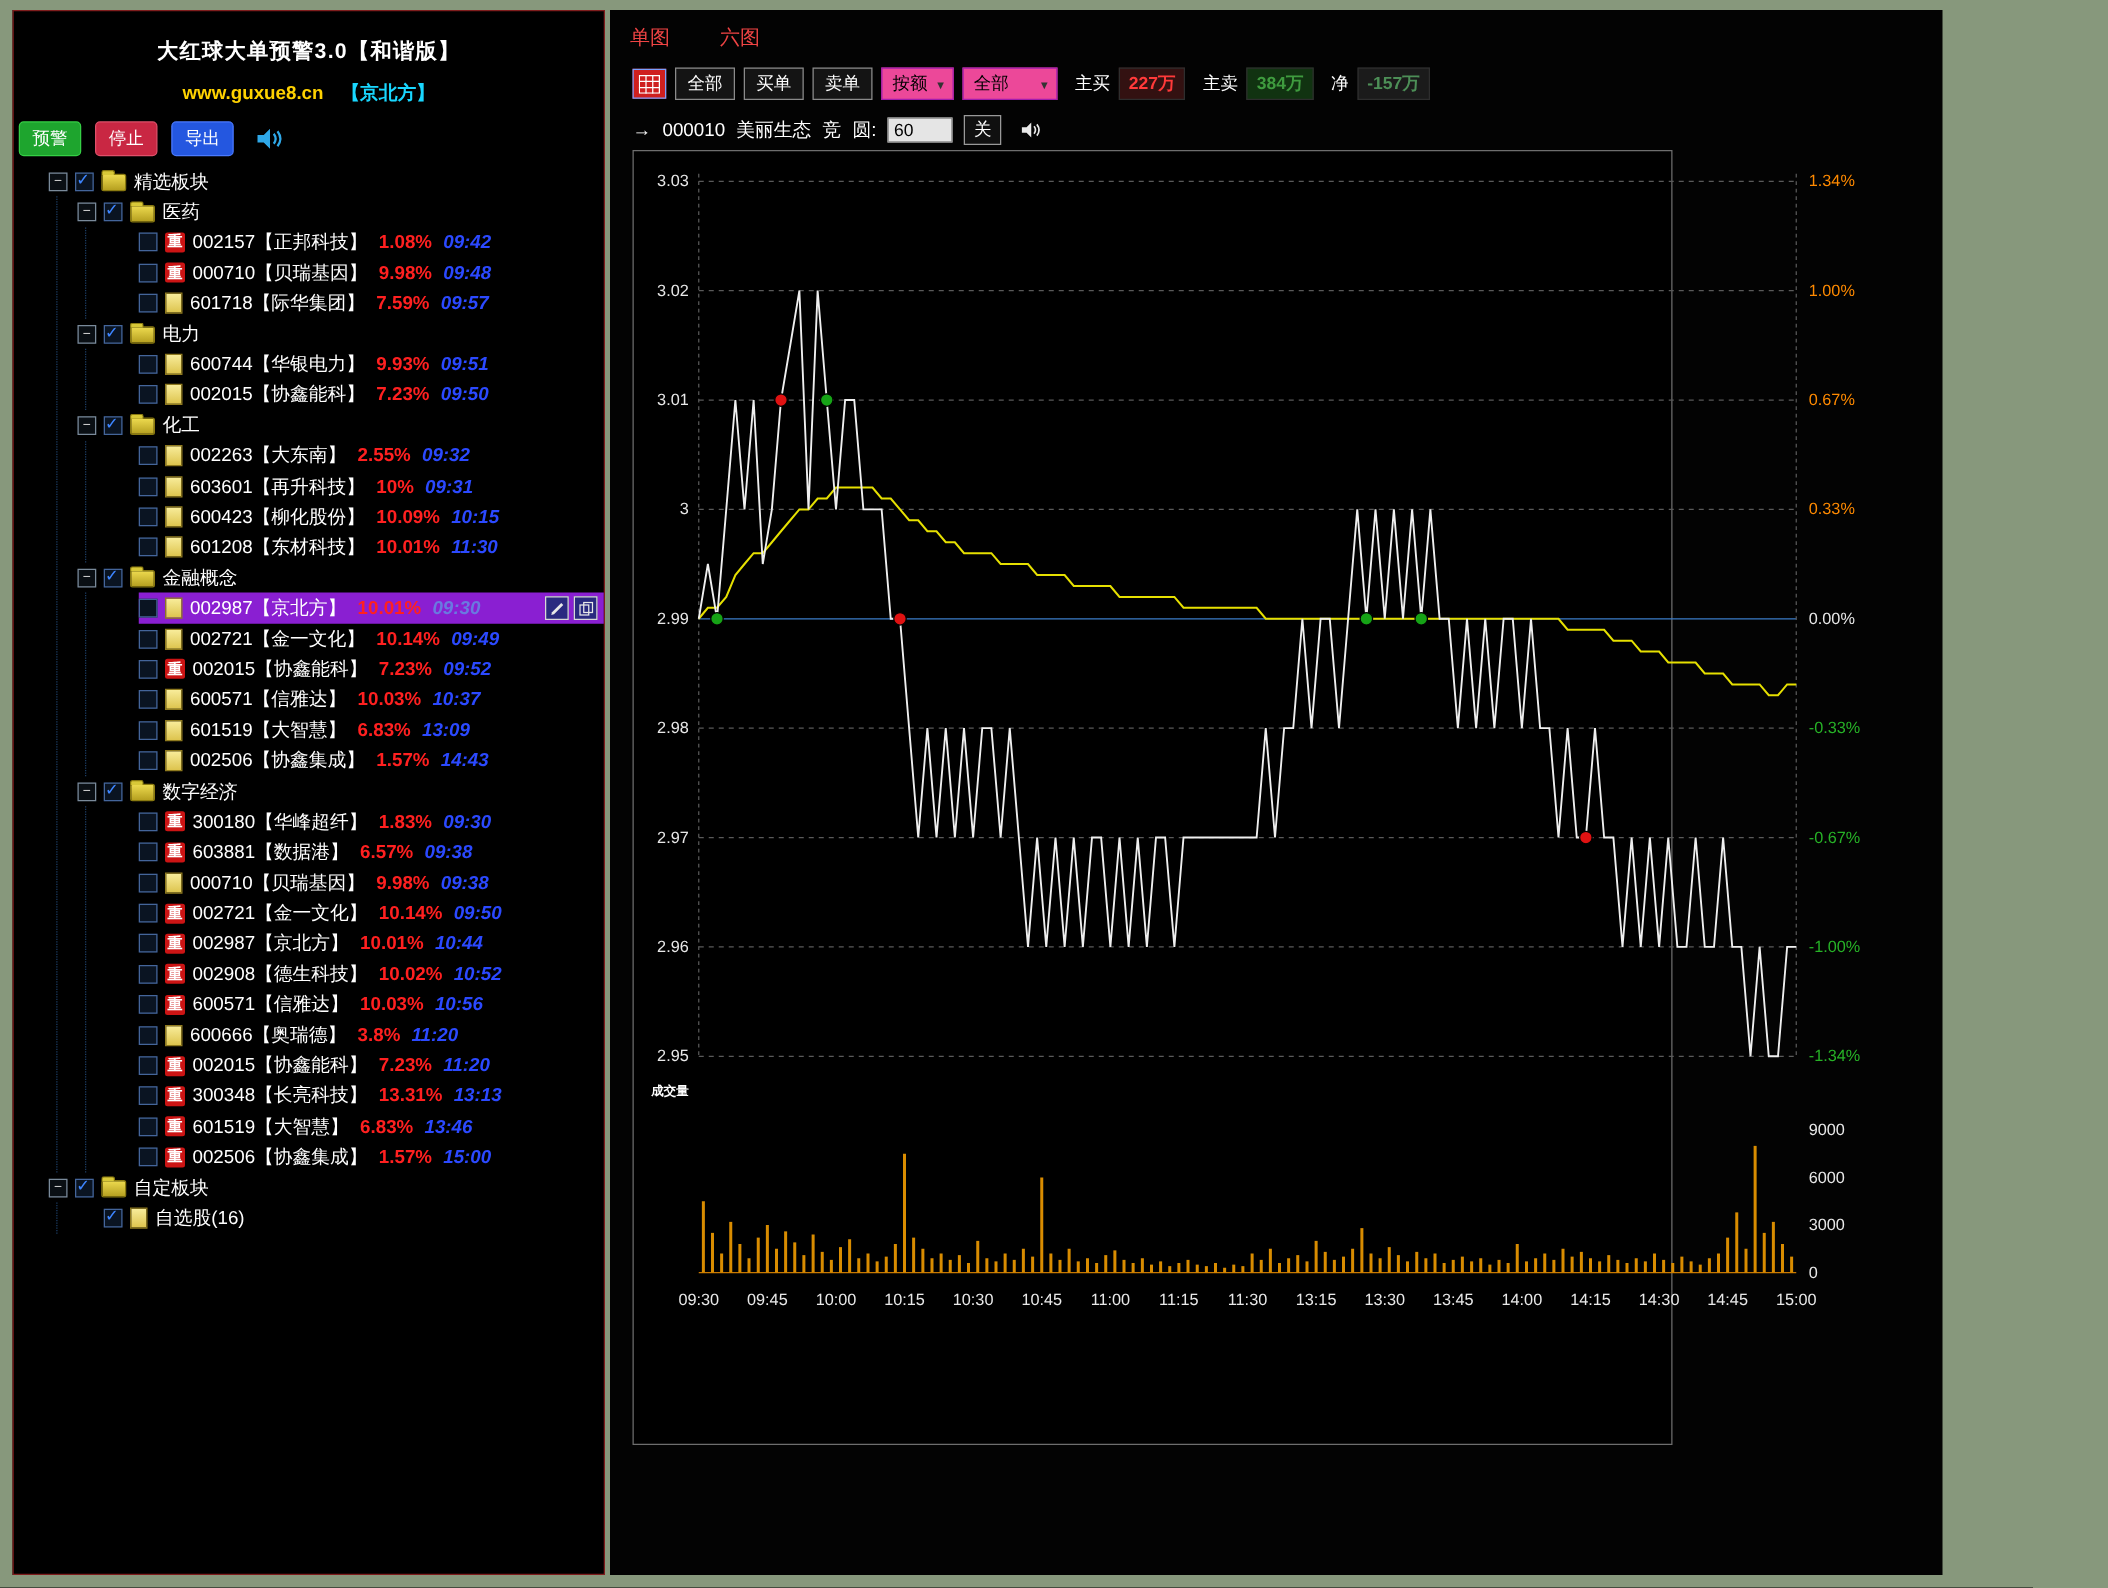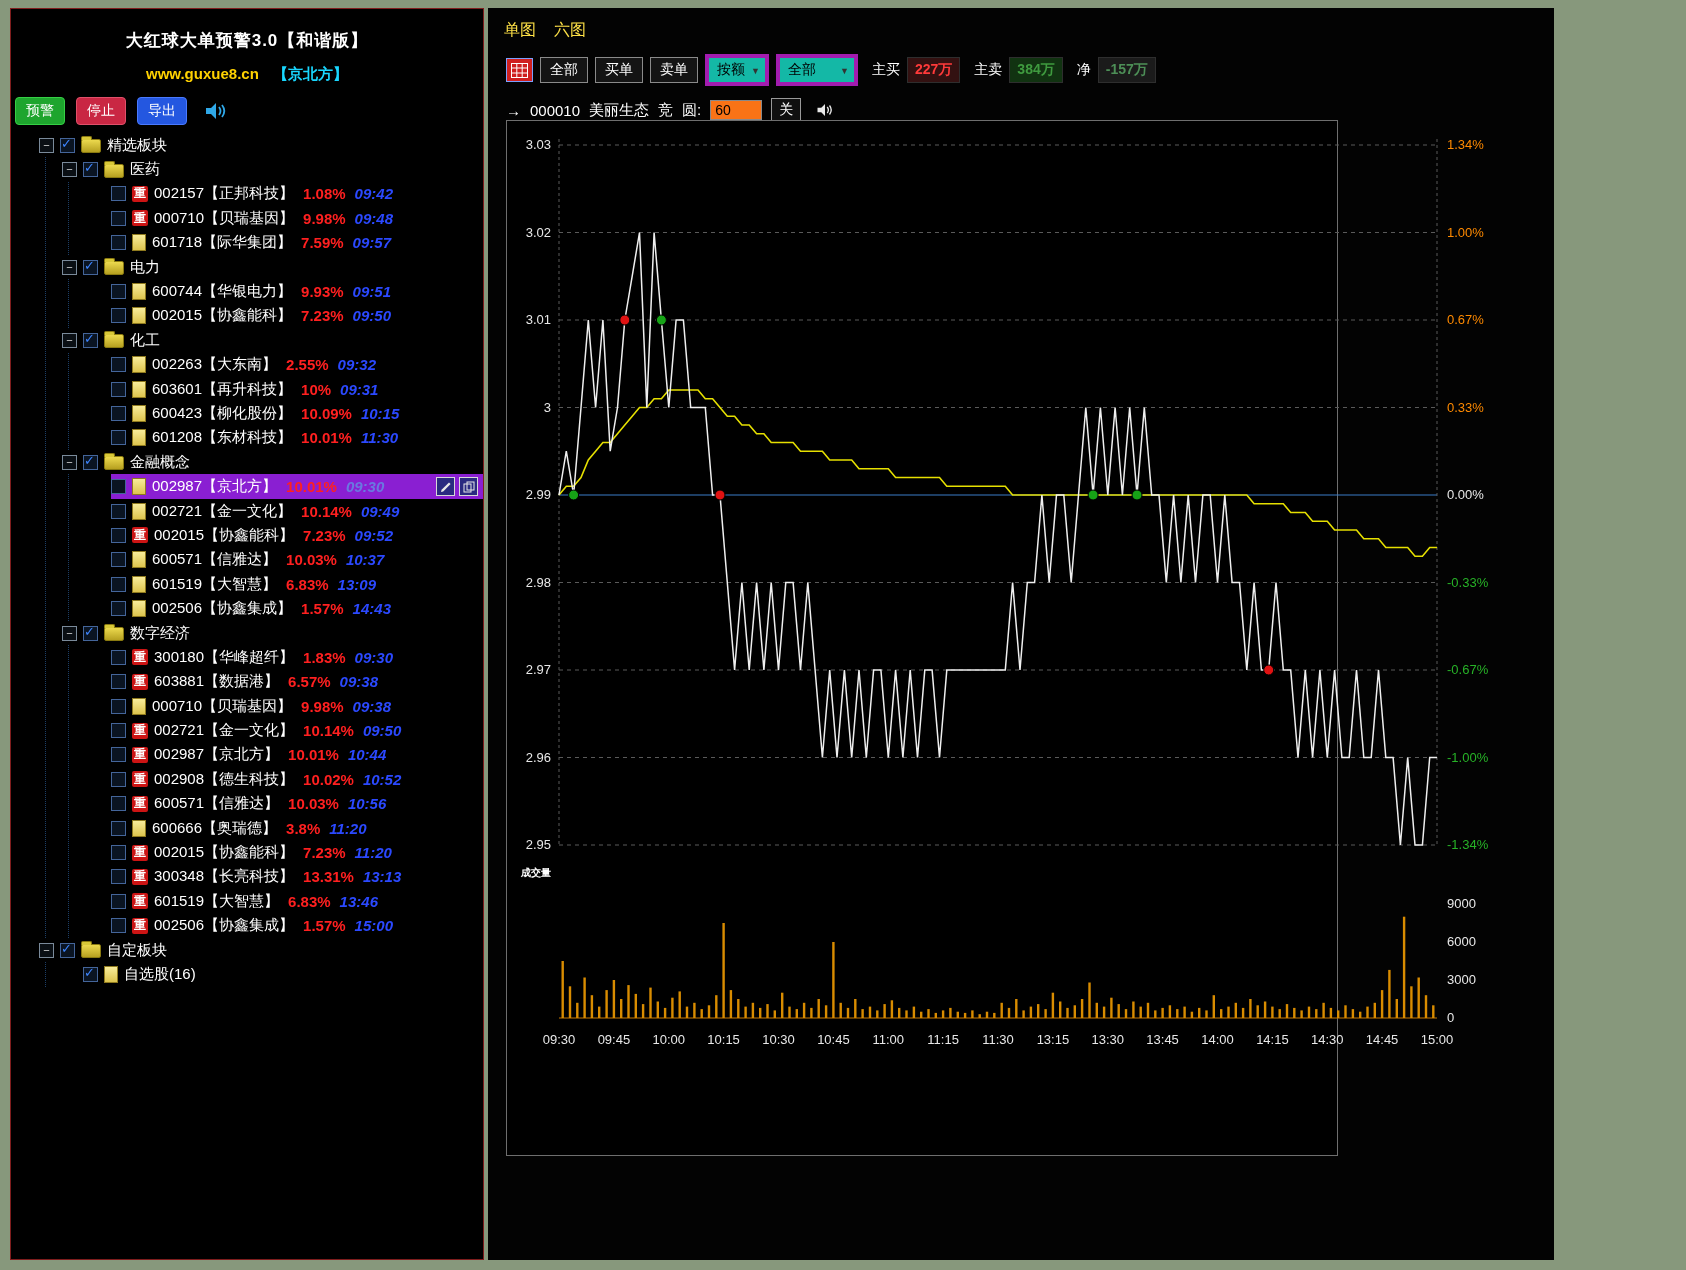--- a/index.html
+++ b/index.html
@@ -56,36 +56,36 @@
   .time{color:#2b49ff;font-style:italic;font-weight:bold;margin-left:3px;}
   .trow.stock.selected .time{color:#6a79e0;}
   .edit-btns{margin-left:auto;display:flex;gap:4px;margin-right:5px;}
   .mini-btn{width:17px;height:17px;border:1px solid #d8d8d8;background:#2a2a80;
     display:flex;align-items:center;justify-content:center;}
   
   .right-panel{
     position:absolute;left:488px;top:8px;width:1066px;height:1252px;
     background:#030303;box-sizing:border-box;
   }
-  .rp-tabs{display:flex;gap:18px;padding:12px 0 0 16px;color:#fde047;font-size:16px;}
+  .rp-tabs{display:flex;gap:40px;padding:12px 0 0 16px;color:#ef4444;font-size:16px;}
   .rp-tab{cursor:pointer;}
   .rp-toolbar{display:flex;align-items:center;gap:7px;margin:13px 0 0 18px;}
   .grid-btn{width:27px;height:24px;background:#cf1f1f;border:1px solid #7aa0ff;
     display:flex;align-items:center;justify-content:center;box-sizing:border-box;}
   .tb-btn{background:#141414;border:1px solid #8a8a8a;color:#fff;font-size:14px;padding:3px 9px;cursor:pointer;}
-  .select{background:#14b8a6;color:#000;font-size:14px;padding:3px 20px 3px 8px;position:relative;border:4px solid #a21caf;cursor:pointer;}
+  .select{background:#ec4899;color:#000;font-size:14px;padding:3px 20px 3px 8px;position:relative;border:1px solid #a21caf;cursor:pointer;}
   .select::after{content:"\25BC";font-size:9px;position:absolute;right:5px;top:8px;color:#333;}
   .sel-scope{min-width:46px;}
   .stat-label{color:#fff;font-size:14px;margin-left:7px;}
   .stat-val{font-size:14px;font-weight:bold;padding:3px 7px;border:1px solid #2e2e2e;}
   .stat-val.buy{color:#ff3a3a;background:#331111;}
   .stat-val.sell{color:#3f9b3f;background:#113311;}
   .stat-val.net{color:#4d8f57;background:#1b1b1b;}
   .rp-stockbar{display:flex;align-items:center;gap:9px;margin:12px 0 0 18px;color:#fff;font-size:15px;}
-  .sb-input{width:42px;background:#f97316;color:#000;border:1px solid #888;font-size:14px;padding:1px 4px;font-family:inherit;}
+  .sb-input{width:42px;background:#e5e5e5;color:#000;border:1px solid #888;font-size:14px;padding:1px 4px;font-family:inherit;}
   .sb-close{border:1px solid #999;padding:2px 7px;font-size:14px;background:#101010;cursor:pointer;}
   .chart-box{position:absolute;left:18px;top:112px;width:832px;height:1036px;
     border:1px solid #6e6e6e;background:#000;box-sizing:border-box;}
   #price-svg{display:block;margin-top:8px;width:1030px;height:735px;}
   .vol-label{color:#fff;font-weight:bold;font-size:10px;margin:2px 0 0 14px;height:20px;}
   #vol-svg{display:block;width:1030px;height:195px;}
   svg text{font-family:"Liberation Sans","DejaVu Sans",sans-serif;}
 </style>
 </head>
 <body>

